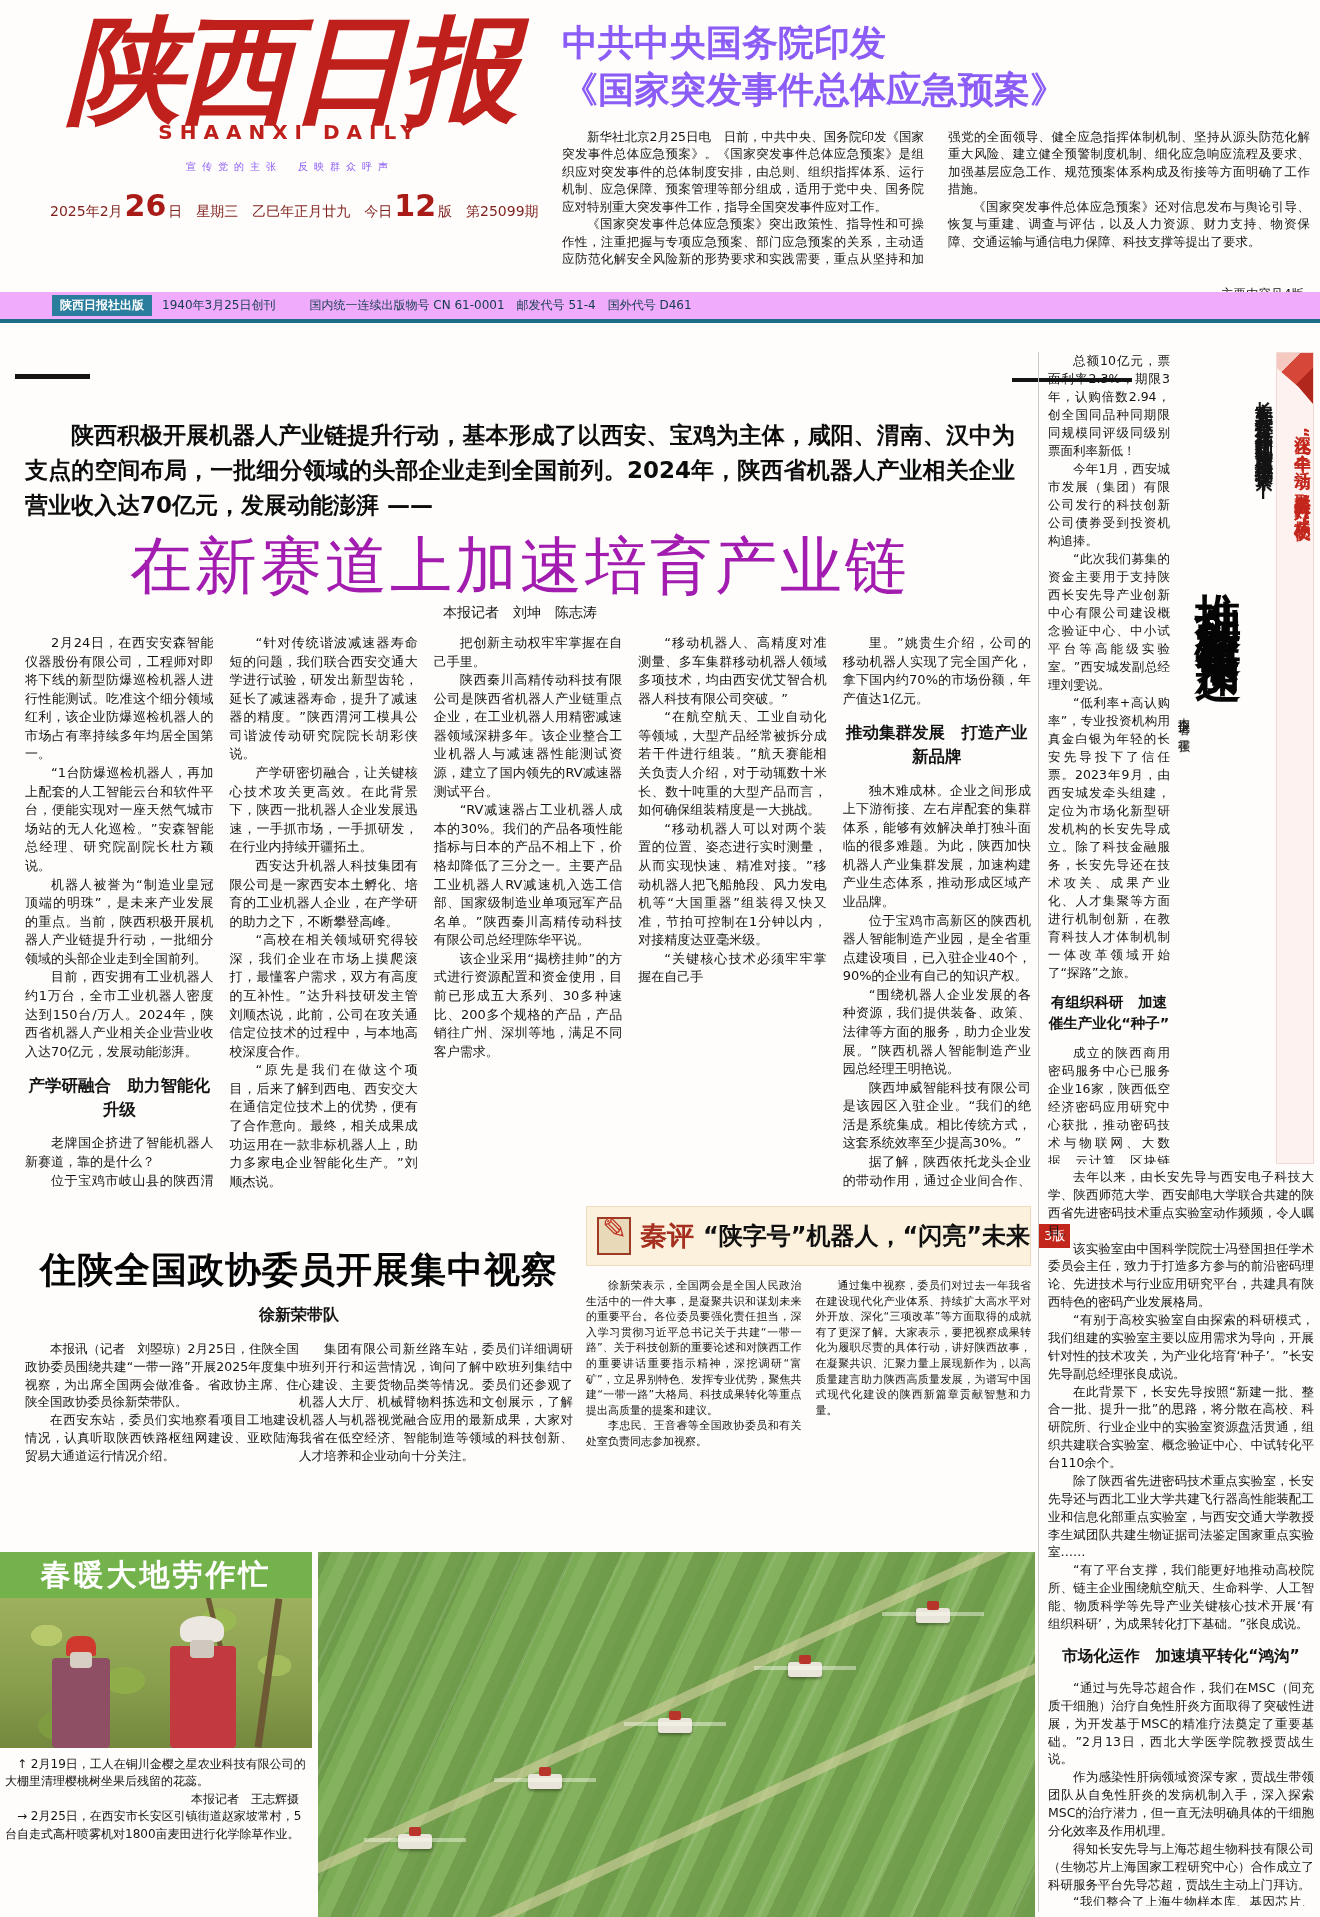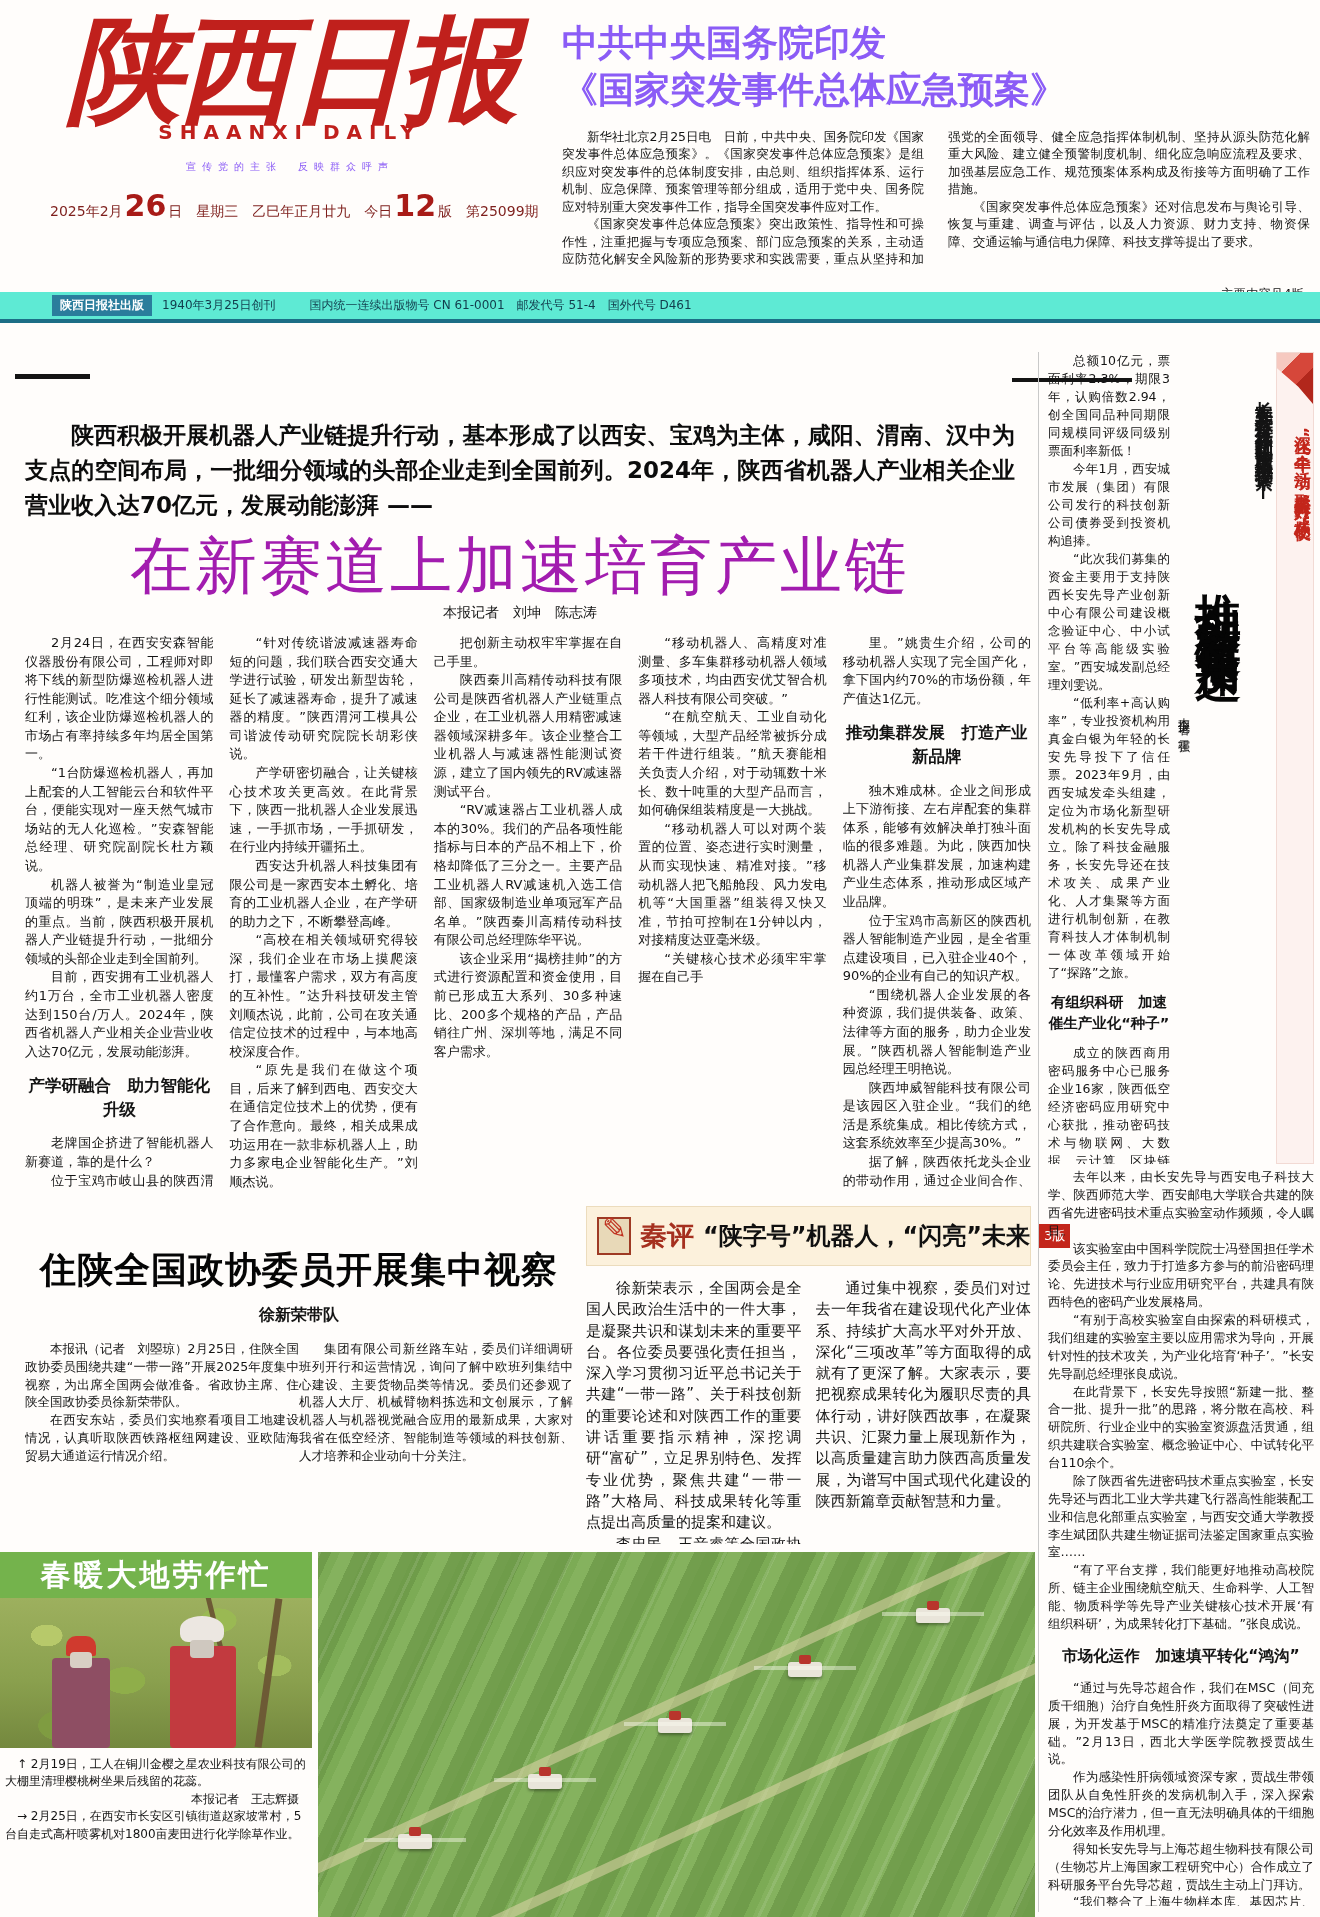--- a/index.html
+++ b/index.html
@@ -18,21 +18,21 @@
   .mast-date { color:#7e1f1c; font-size:14px; margin-top:14px; white-space:nowrap; }
   .mast-date .big { font-size:30px; font-weight:bold; color:#a81b17; padding:0 2px; }
   
   .top-story { position:absolute; left:562px; top:20px; width:748px; }
   .ts-headline { text-align:left; font-weight:900; font-size:36px; line-height:1.3; color:#8b5cf6; }
   .ts-body { margin-top:14px; height:156px; overflow:hidden; column-count:2; column-gap:24px;
     font-size:12.5px; line-height:1.4; text-align:justify; }
   .ts-body p { text-indent:2em; }
   .ts-more { text-align:right; font-size:12.5px; margin-top:2px; padding-right:6px; }
   
-  .pub-bar { position:absolute; left:0; top:292px; width:1320px; height:31px; background:#5eead4;
+  .pub-bar { position:absolute; left:0; top:292px; width:1320px; height:31px; background:#f0abfc;
     border-bottom:4px solid #1c6e86; display:flex; align-items:center; font-size:12px; color:#123c4c; }
   .pub-box { background:#2a7d9c; color:#fff; padding:2px 8px; margin-left:52px; font-weight:bold; }
   .pub-founded { margin-left:10px; }
   .pub-codes { margin-left:34px; }
   
   .dash { position:absolute; background:#141414; }
   .dash-left { left:15px; top:374px; width:75px; height:5px; }
   .dash-right { left:1012px; top:378px; width:120px; height:4px; }
   .red-banner { position:absolute; left:188px; top:350px; width:712px; height:50px; background:#c3261b;
     color:#fff; display:flex; align-items:center; justify-content:center;
@@ -53,21 +53,21 @@
   .col-subhead { text-align:center; font-weight:bold; font-size:16.5px; margin:13px 0; text-indent:0; }
   
   .qinping-wrap { position:absolute; left:586px; top:1206px; width:445px; }
   .qinping { height:60px; background:#fcf1dc; border:1px solid #ecdcbd; display:flex; align-items:center; padding:0 10px; gap:9px; }
   .qp-icon { width:34px; height:38px; position:relative; background:#e8d9b8; border:2px solid #9e3a24; flex:none; }
   .qp-icon::before { content:"✎"; position:absolute; left:3px; top:-8px; font-size:30px; color:#c03220; }
   .qp-label { color:#a5301f; font-size:27px; font-weight:900; flex:none; }
   .qp-title { font-size:24px; font-weight:900; color:#101010; flex:1; text-align:center; white-space:nowrap; }
   .qp-badge { background:#c3261b; color:#fff; font-size:13px; padding:3px 5px; flex:none; }
   .qp-cols { margin-top:12px; display:flex; gap:14px; height:266px; overflow:hidden; }
-  .qp-col { flex:1; font-size:15px; line-height:1.42; text-align:justify; overflow:hidden; }
+  .qp-col { flex:1; font-size:11px; line-height:1.42; text-align:justify; overflow:hidden; }
   
   .second-story { position:absolute; left:25px; top:1246px; width:548px; }
   .ss-headline { text-align:center; font-size:36px; font-weight:900; letter-spacing:1px; color:#050505; white-space:nowrap; }
   .ss-byline { text-align:center; font-size:16px; font-weight:bold; margin-top:10px; }
   .ss-cols { margin-top:14px; display:flex; height:210px; overflow:hidden; }
   .ss-col { flex:1; font-size:12.5px; line-height:1.42; text-align:justify; overflow:hidden; }
   
   .spring { position:absolute; left:0; top:1552px; width:312px; height:365px; }
   .spring-header { height:46px; background:#74b34c; color:#fff; display:flex; align-items:center; justify-content:center;
     font-size:30px; font-weight:900; letter-spacing:3px; }

